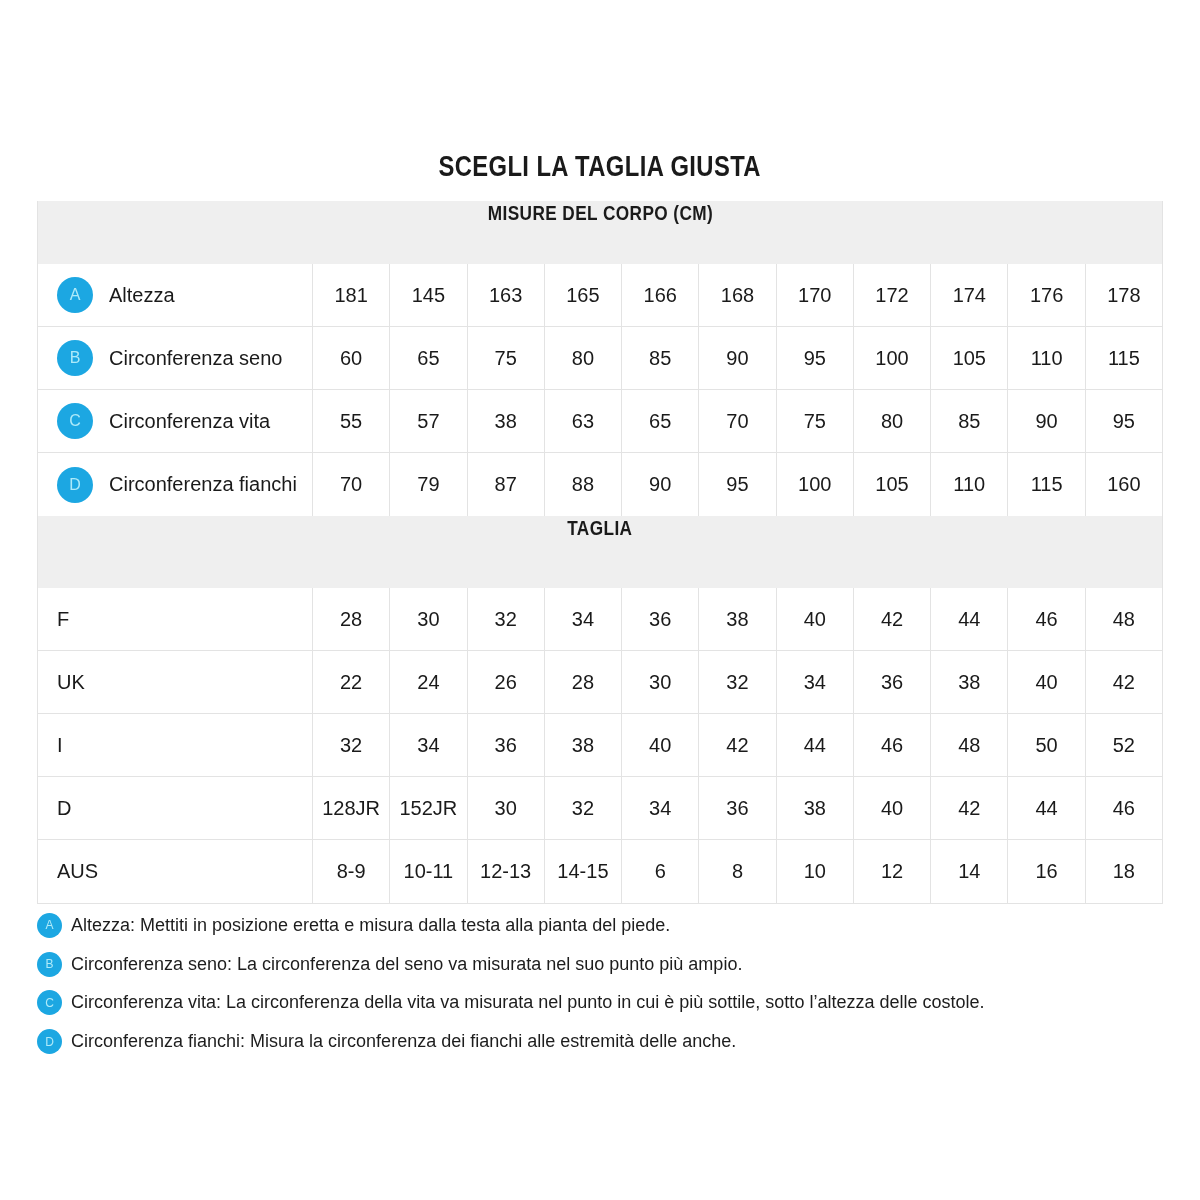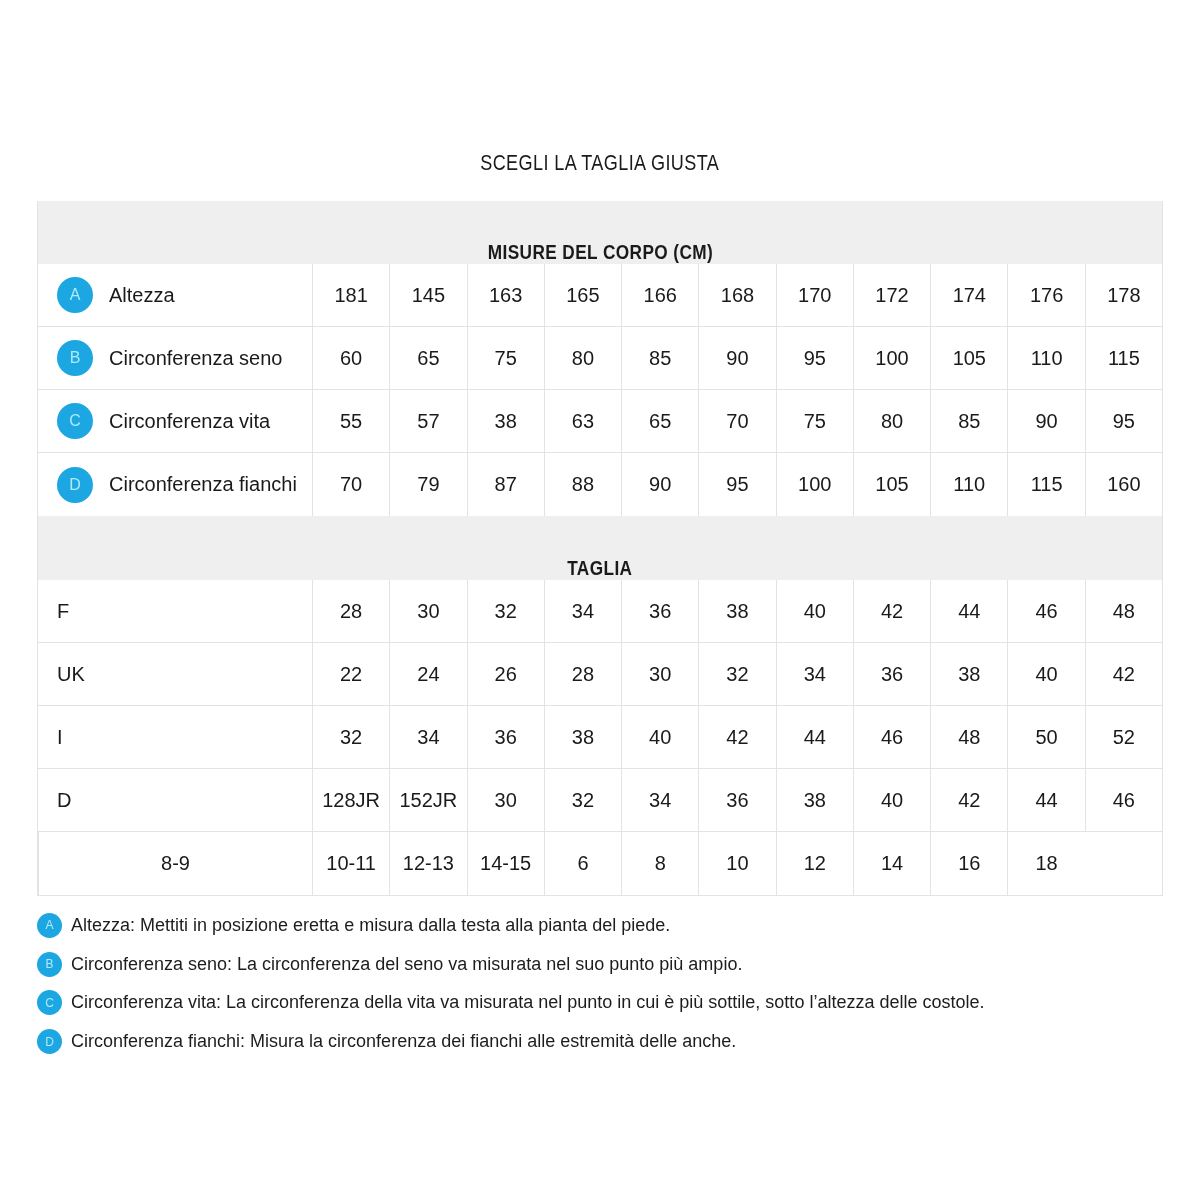--- a/index.html
+++ b/index.html
@@ -8,47 +8,47 @@
     width: 1200px; height: 1200px;
     font-family: "Liberation Sans", sans-serif;
     color: #1d1d1d;
     position: relative;
     overflow: hidden;
   }
   .page-title {
     position: absolute;
     top: 150px; left: 0; width: 1200px;
     text-align: center;
-    font-size: 22px;
-    font-weight: 400;
+    font-size: 29px;
+    font-weight: 700;
     color: #1a1a1a;
   }
   .condensed {
     display: inline-block;
     transform: scaleX(0.82);
     transform-origin: center;
     letter-spacing: 0.5px;
     white-space: nowrap;
   }
   .size-table {
     position: absolute;
     top: 201px; left: 37px;
     width: 1126px;
     border: 1px solid var(--border, #e3e3e3);
     border-top: none;
   }
   .band {
     height: 63px;
     background: var(--header-bg, #efefef);
-    display: flex; align-items: flex-end; justify-content: center;
+    display: flex; align-items: flex-start; justify-content: center;
     font-size: 21px;
     font-weight: 700;
     color: #1a1a1a;
   }
-  .band.second { height: 64px; }
+  .band.second { height: 72px; }
   .row {
     display: grid;
     grid-template-columns: 274px repeat(11, 1fr);
     height: 63px;
     border-bottom: 1px solid var(--border, #e3e3e3);
     background: #ffffff;
   }
   .row:last-child { border-bottom: none; }
   .cell {
     display: flex; align-items: center; justify-content: center;
@@ -230,20 +230,23 @@
         <div class="cell value-cell">32</div>
         <div class="cell value-cell">34</div>
         <div class="cell value-cell">36</div>
         <div class="cell value-cell">38</div>
         <div class="cell value-cell">40</div>
         <div class="cell value-cell">42</div>
         <div class="cell value-cell">44</div>
         <div class="cell value-cell">46</div>
       </div>
       <div class="row">
+        <div class="cell label-cell">
+          <span class="label-text">AUS</span>
+        </div>
         <div class="cell value-cell">8-9</div>
         <div class="cell value-cell">10-11</div>
         <div class="cell value-cell">12-13</div>
         <div class="cell value-cell">14-15</div>
         <div class="cell value-cell">6</div>
         <div class="cell value-cell">8</div>
         <div class="cell value-cell">10</div>
         <div class="cell value-cell">12</div>
         <div class="cell value-cell">14</div>
         <div class="cell value-cell">16</div>

